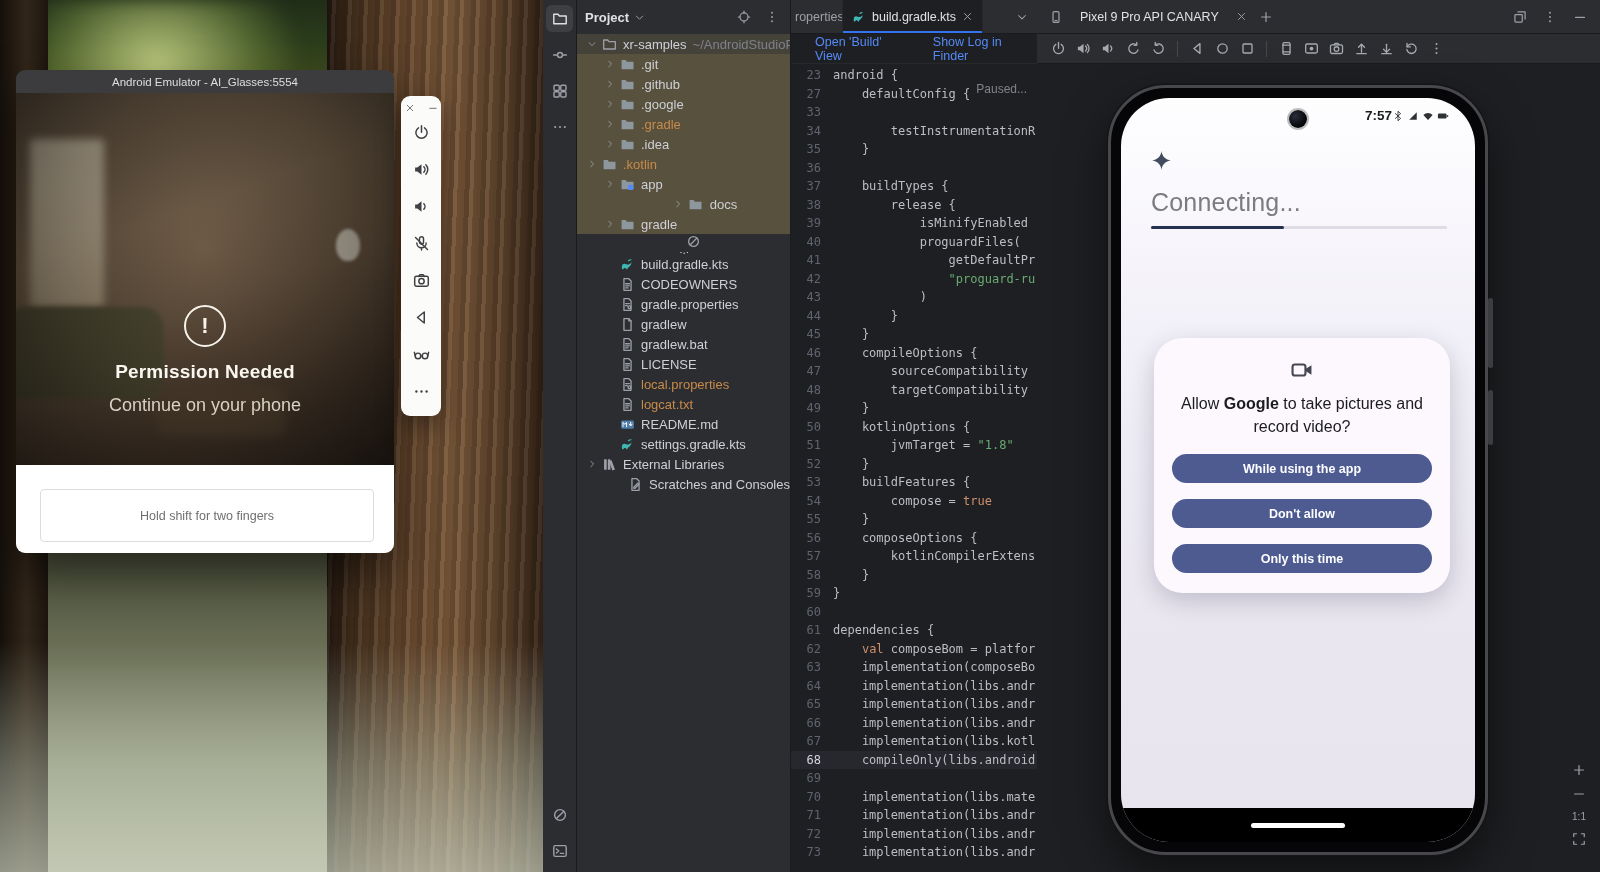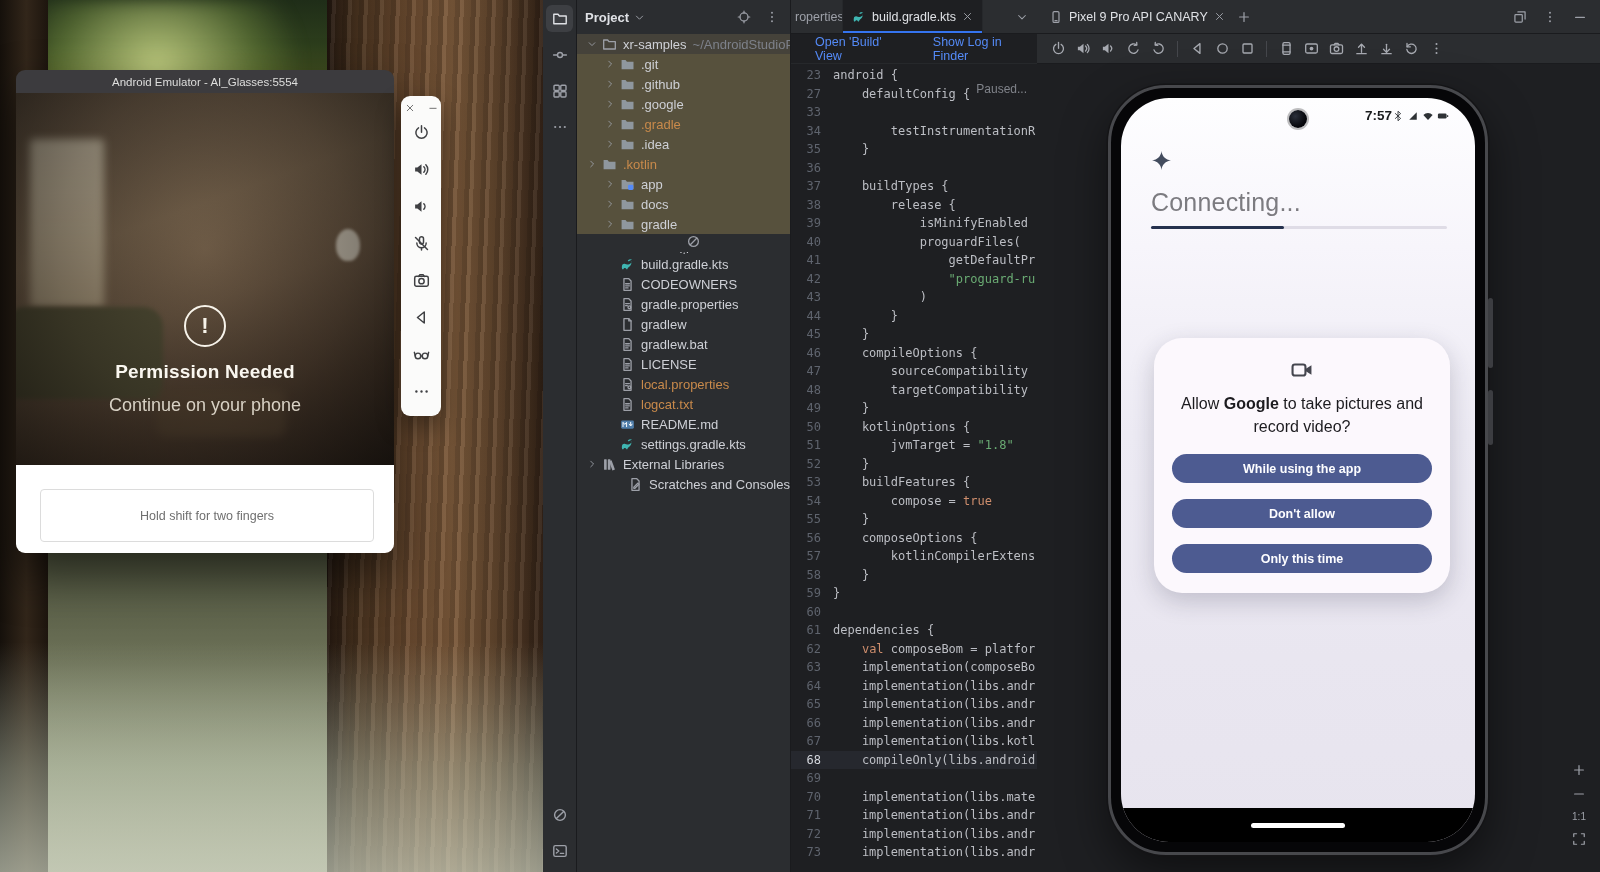--- a/index.html
+++ b/index.html
@@ -115,21 +115,21 @@
   .code .cl{height:18.5px}
   .code .cl.cur{background:#26282e}
   .tk-k{color:#cf8e6d}.tk-s{color:#6aab73}.tk-d{color:#bcbec4}
   .paused{position:absolute;top:16px;right:10px;color:#80838a;font-size:12px;
     font-family:"Liberation Sans",sans-serif}
 
   
   .devices{position:absolute;left:494px;top:0;width:563px;height:100%;background:#1e1f22}
   .dev-tabs{height:34px;background:#2b2d30;display:flex;align-items:center;padding:0 10px;gap:10px;
     font-size:12.5px;color:#dfe1e5;border-bottom:1px solid #1a1b1e}
-  .dev-tab{display:flex;align-items:center;gap:6px;height:100%;padding:0 2px;cursor:pointer}
+  .dev-tab{display:flex;align-items:center;gap:17px;height:100%;padding:0 2px;cursor:pointer}
   .dev-tab .ic{color:#9da0a8}.dev-tab .ic svg{width:14px;height:14px}
   .dev-tab .tab-x svg{width:11px;height:11px}
   .plusbtn{color:#9da0a8;cursor:pointer}.plusbtn svg{width:14px;height:14px}
   .dev-tab-actions{margin-left:auto;display:flex;gap:10px}
   .dev-tab-actions .tbtn{width:20px;height:20px;display:flex;align-items:center;justify-content:center;
     color:#9da0a8;cursor:pointer}
   .dev-tab-actions .ic svg{width:14px;height:14px}
   .dev-toolbar{height:30px;background:#2b2d30;display:flex;align-items:center;gap:3px;padding:0 10px;
     border-bottom:1px solid #1a1b1e}
   .dev-toolbar .tbtn{width:22px;height:22px;display:flex;align-items:center;justify-content:center;
@@ -502,21 +502,21 @@
               </span>
             </span>
             <span class="ic ti">
               <svg viewBox="0 0 16 16">
                 <path d="M1.7 3.1h4.2l1.5 1.9h7v8H1.7z" fill="#8f979e"></path>
                 <rect x="8.6" y="8.2" width="5.6" height="5.6" rx="1.2" fill="#548af7"></rect>
               </svg>
             </span>
             <span class="lbl">app</span>
           </div>
-          <div class="tree-row sel" style="padding-left: 24px;">
+          <div class="tree-row sel" style="padding-left: 40px; justify-content: center;">
             <span class="chev">
               <span class="ic">
                 <svg viewBox="0 0 16 16" fill="none" stroke="currentColor" stroke-width="1.4" stroke-linecap="round" stroke-linejoin="round">
                   <path d="M6 3.5L10.5 8 6 12.5"></path>
                 </svg>
               </span>
             </span>
             <span class="ic ti">
               <svg viewBox="0 0 16 16">
                 <path d="M1.7 3.1h4.2l1.5 1.9h7v8H1.7z" fill="#8f979e"></path>

